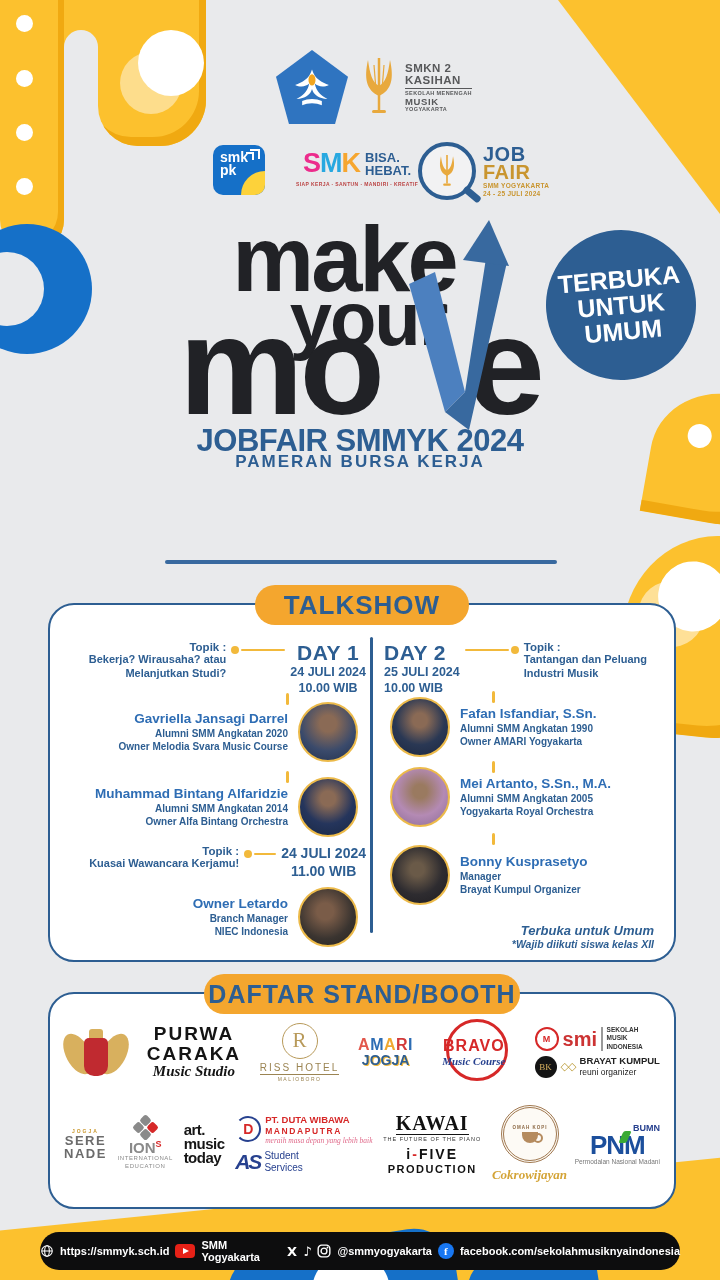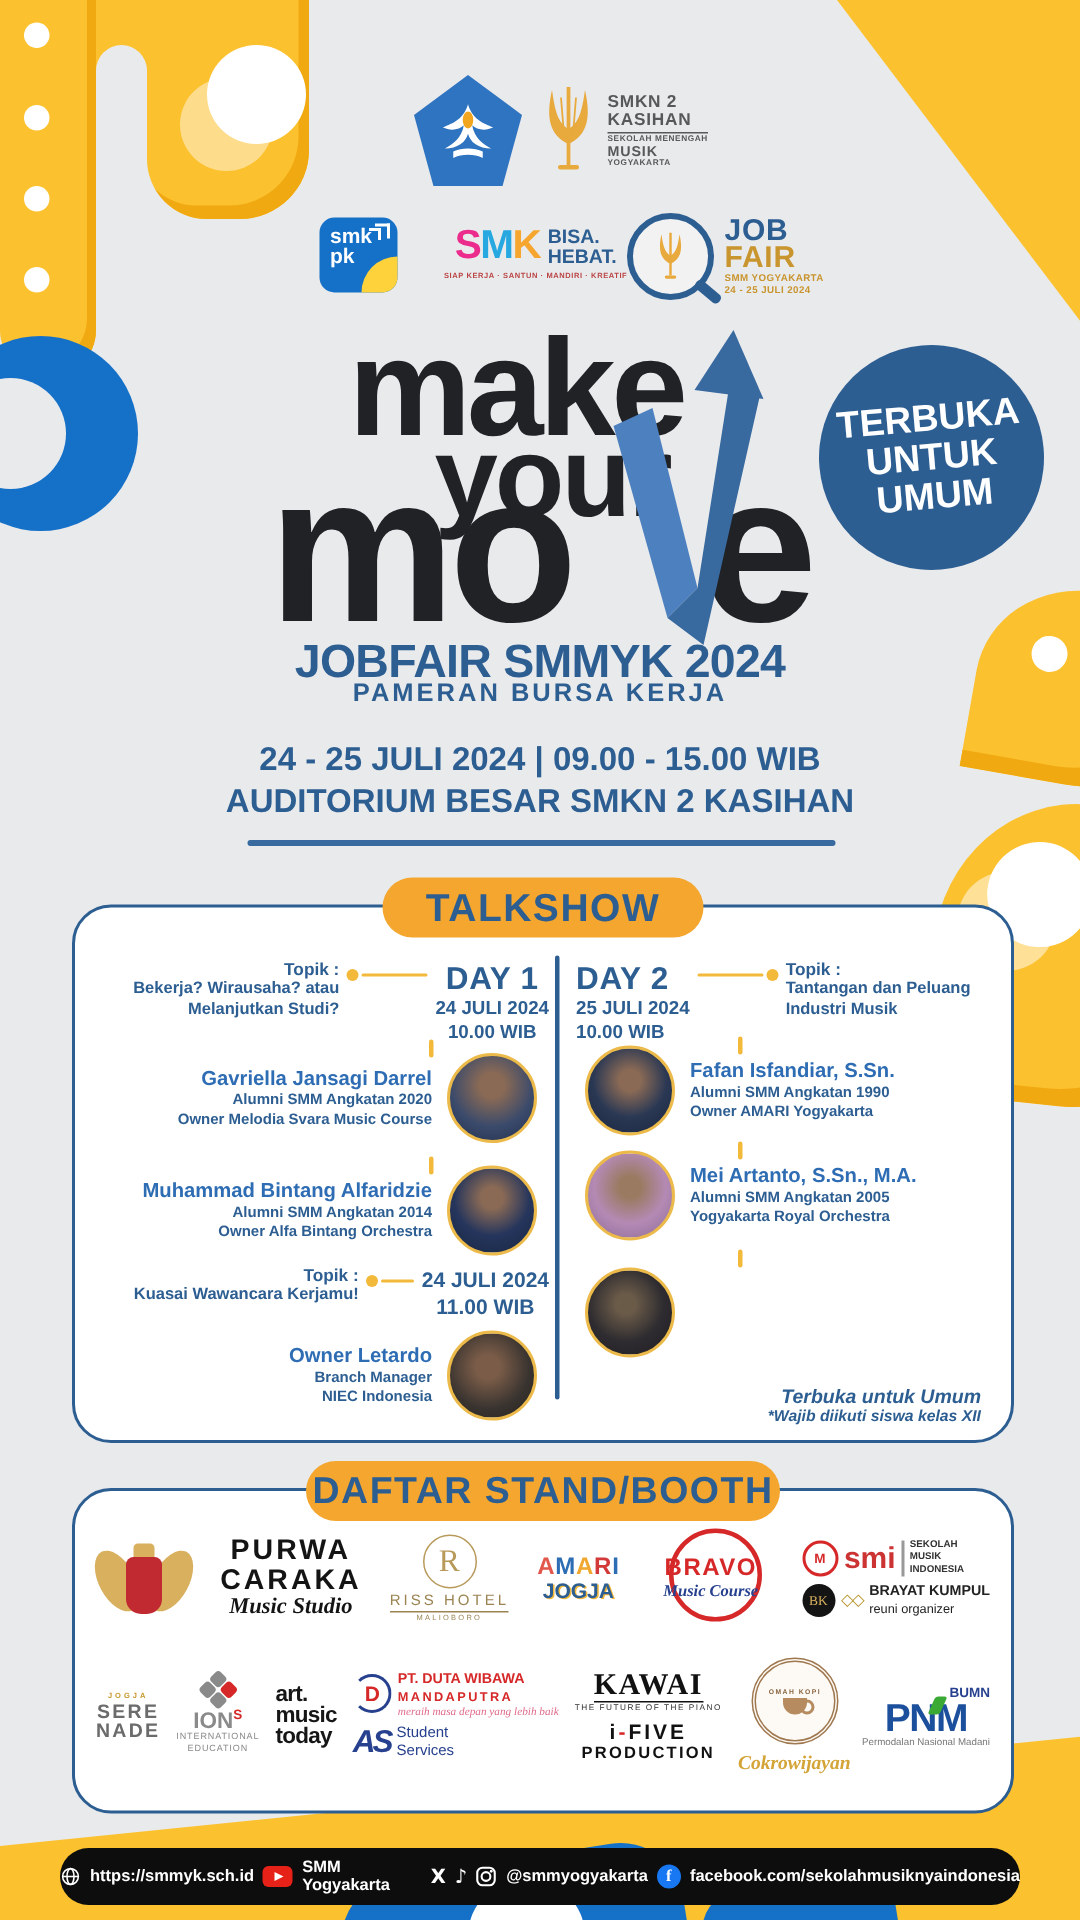--- a/index.html
+++ b/index.html
@@ -300,24 +300,20 @@
       <polygon points="60,42 86,2 106,48" fill="#38699f"></polygon>
     </svg>
   </div>
   <div class="abs badge">
     <div>TERBUKA</div>
       <div>UNTUK</div>
       <div>UMUM</div>
   </div>
   <div class="abs title">JOBFAIR SMMYK 2024</div>
   <div class="abs subtitle">PAMERAN BURSA KERJA</div>
-  <div class="abs sched">
-    <div>24 - 25 JULI 2024 | 09.00 - 15.00 WIB</div>
-    <div>AUDITORIUM BESAR SMKN 2 KASIHAN</div>
-  </div>
   <div class="abs divider"></div>
 
   <div class="abs card ts-card">
     <div class="pill ts-pill">TALKSHOW</div>
     <div class="abs vsep"></div>
 
     <div class="abs d1-head">
       <div class="txt-r">
         <div class="tlabel">Topik :</div>
         <div class="ttext">Bekerja? Wirausaha? atau</div>
@@ -407,20 +403,25 @@
       <div class="photo ph5"></div>
       <div>
         <div class="spname">Mei Artanto, S.Sn., M.A.</div>
         <div class="spsub">Alumni SMM Angkatan 2005</div>
         <div class="spsub">Yogyakarta Royal Orchestra</div>
       </div>
     </div>
     <div class="yline" style="left:442px;top:228px;height:12px"></div>
     <div class="sprow" style="top:240px;left:340px">
       <div class="photo ph6"></div>
+      <div>
+        <div class="spname">Bonny Kusprasetyo</div>
+        <div class="spsub">Manager</div>
+        <div class="spsub">Brayat Kumpul Organizer</div>
+      </div>
     </div>
 
     <div class="abs note">
       <div class="note1">Terbuka untuk Umum</div>
       <div class="note2">*Wajib diikuti siswa kelas XII</div>
     </div>
   </div>
 
   <div class="abs card bo-card">
     <div class="pill bo-pill">DAFTAR STAND/BOOTH</div>

